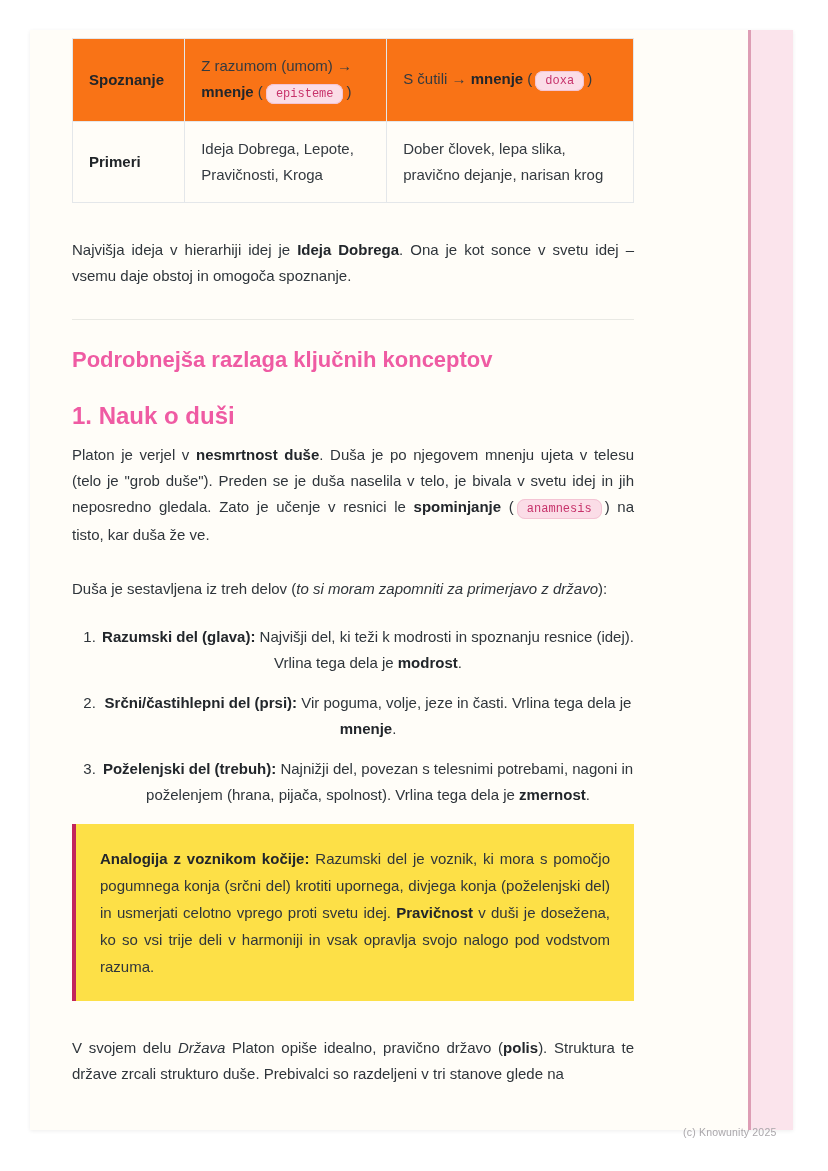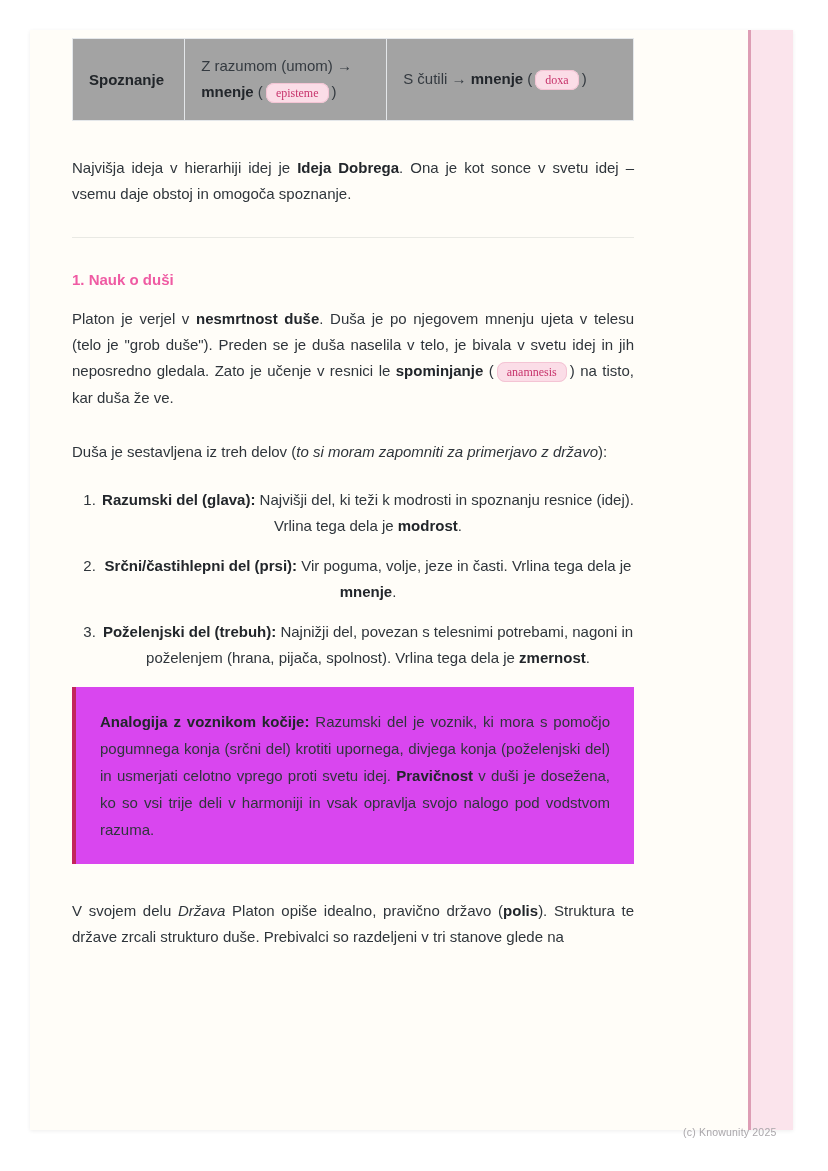--- a/index.html
+++ b/index.html
@@ -21,21 +21,21 @@
     border-left:3px solid #dd9db4;
   }
   .content{
     position:absolute;left:42px;top:0;width:562px;
   }
   
   table.tbl{
     border-collapse:collapse;width:562px;margin-top:8px;
     font-size:15px;line-height:26px;
   }
-  table.tbl tr:first-child{background:#a3a3a3;}
+  table.tbl tr:first-child{background:#f97316;}
   table.tbl th,table.tbl td{
     border:1px solid #e4e7ea;
     padding:14px 16px;
     vertical-align:middle;
     text-align:left;
   }
   table.tbl th{width:20%;font-weight:700;color:#212529;font-size:15px;}
   table.tbl td{color:#343a40;}
   table.tbl td:nth-child(2){width:36%;}
   table.tbl td:nth-child(3){width:44%;}
@@ -48,45 +48,45 @@
     border:none;border-top:1px solid #e9e9e4;
     margin:30px 0 0 0;
   }
   h2.main-heading{
     margin:26px 0 0 0;
     font-size:22px;line-height:28px;font-weight:700;
     color:#ef5ba3;
   }
   h3.sub-heading{
     margin:30px 0 0 0;
-    font-size:15px;line-height:23px;font-weight:700;
+    font-size:24px;line-height:23px;font-weight:700;
     color:#ef5ba3;
   }
   .mt-p{margin-top:15px;}
   .mt-p2{margin-top:28px;}
   .mt-p3{}
   ol.soul-list{
     margin:22px 0 0 0;padding:0 0 0 28px;
     font-size:15px;line-height:26px;
   }
   ol.soul-list li{
     margin:0 0 14px 0;padding-left:2px;text-align:center;
   }
   .callout{
     margin-top:16px;
-    background:#d946ef;
+    background:#fde047;
     border-left:4px solid #c2255c;
     padding:21px 24px;
     font-size:15px;line-height:27px;
     text-align:justify;
   }
   .b{font-weight:700;color:#22262b;}
   .i{font-style:italic;}
   code.badge{
-    font-family:Liberation Serif, serif;
+    font-family:Liberation Mono, monospace;
     font-size:12px;
     color:#c7336b;
     background:#fbdde7;
     border:1px solid #f4c4d4;
     border-radius:8px;
     padding:2px 9px;
     margin:0 3px;
     white-space:nowrap;
   }
   .watermark{
@@ -103,27 +103,33 @@
 
   <div class="content">
 
     <table class="tbl">
       <tbody>
         <tr>
           <th>Spoznanje</th>
           <td><span>Z razumom (umom) → </span><span class="b">mnenje</span><span> (</span><code class="badge">episteme</code><span>)</span></td>
           <td><span>S čutili → </span><span class="b">mnenje</span><span> (</span><code class="badge">doxa</code><span>)</span></td>
         </tr>
+        <tr>
+          <th>Primeri</th>
+          <td><span>Ideja Dobrega, Lepote, Pravičnosti, Kroga</span></td>
+          <td><span>Dober človek, lepa slika, pravično dejanje, narisan krog</span></td>
+        </tr>
       </tbody>
     </table>
 
     <p class="para"><span>Najvišja ideja v hierarhiji idej je </span><span class="b">Ideja Dobrega</span><span>. Ona je kot sonce v svetu idej – vsemu daje obstoj in omogoča spoznanje.</span></p>
 
     <hr class="divider">
 
+    <h2 class="main-heading">Podrobnejša razlaga ključnih konceptov</h2>
 
     <h3 class="sub-heading">1. Nauk o duši</h3>
 
     <p class="para mt-p"><span>Platon je verjel v </span><span class="b">nesmrtnost duše</span><span>. Duša je po njegovem mnenju ujeta v telesu (telo je "grob duše"). Preden se je duša naselila v telo, je bivala v svetu idej in jih neposredno gledala. Zato je učenje v resnici le </span><span class="b">spominjanje</span><span> (</span><code class="badge">anamnesis</code><span>) na tisto, kar duša že ve.</span></p>
 
     <p class="para mt-p2"><span>Duša je sestavljena iz treh delov (</span><span class="i">to si moram zapomniti za primerjavo z državo</span><span>):</span></p>
 
     <ol class="soul-list">
       <li><span class="b">Razumski del (glava):</span><span> Najvišji del, ki teži k modrosti in spoznanju resnice (idej). Vrlina tega dela je </span><span class="b">modrost</span><span>.</span></li>
       <li><span class="b">Srčni/častihlepni del (prsi):</span><span> Vir poguma, volje, jeze in časti. Vrlina tega dela je </span><span class="b">mnenje</span><span>.</span></li>

